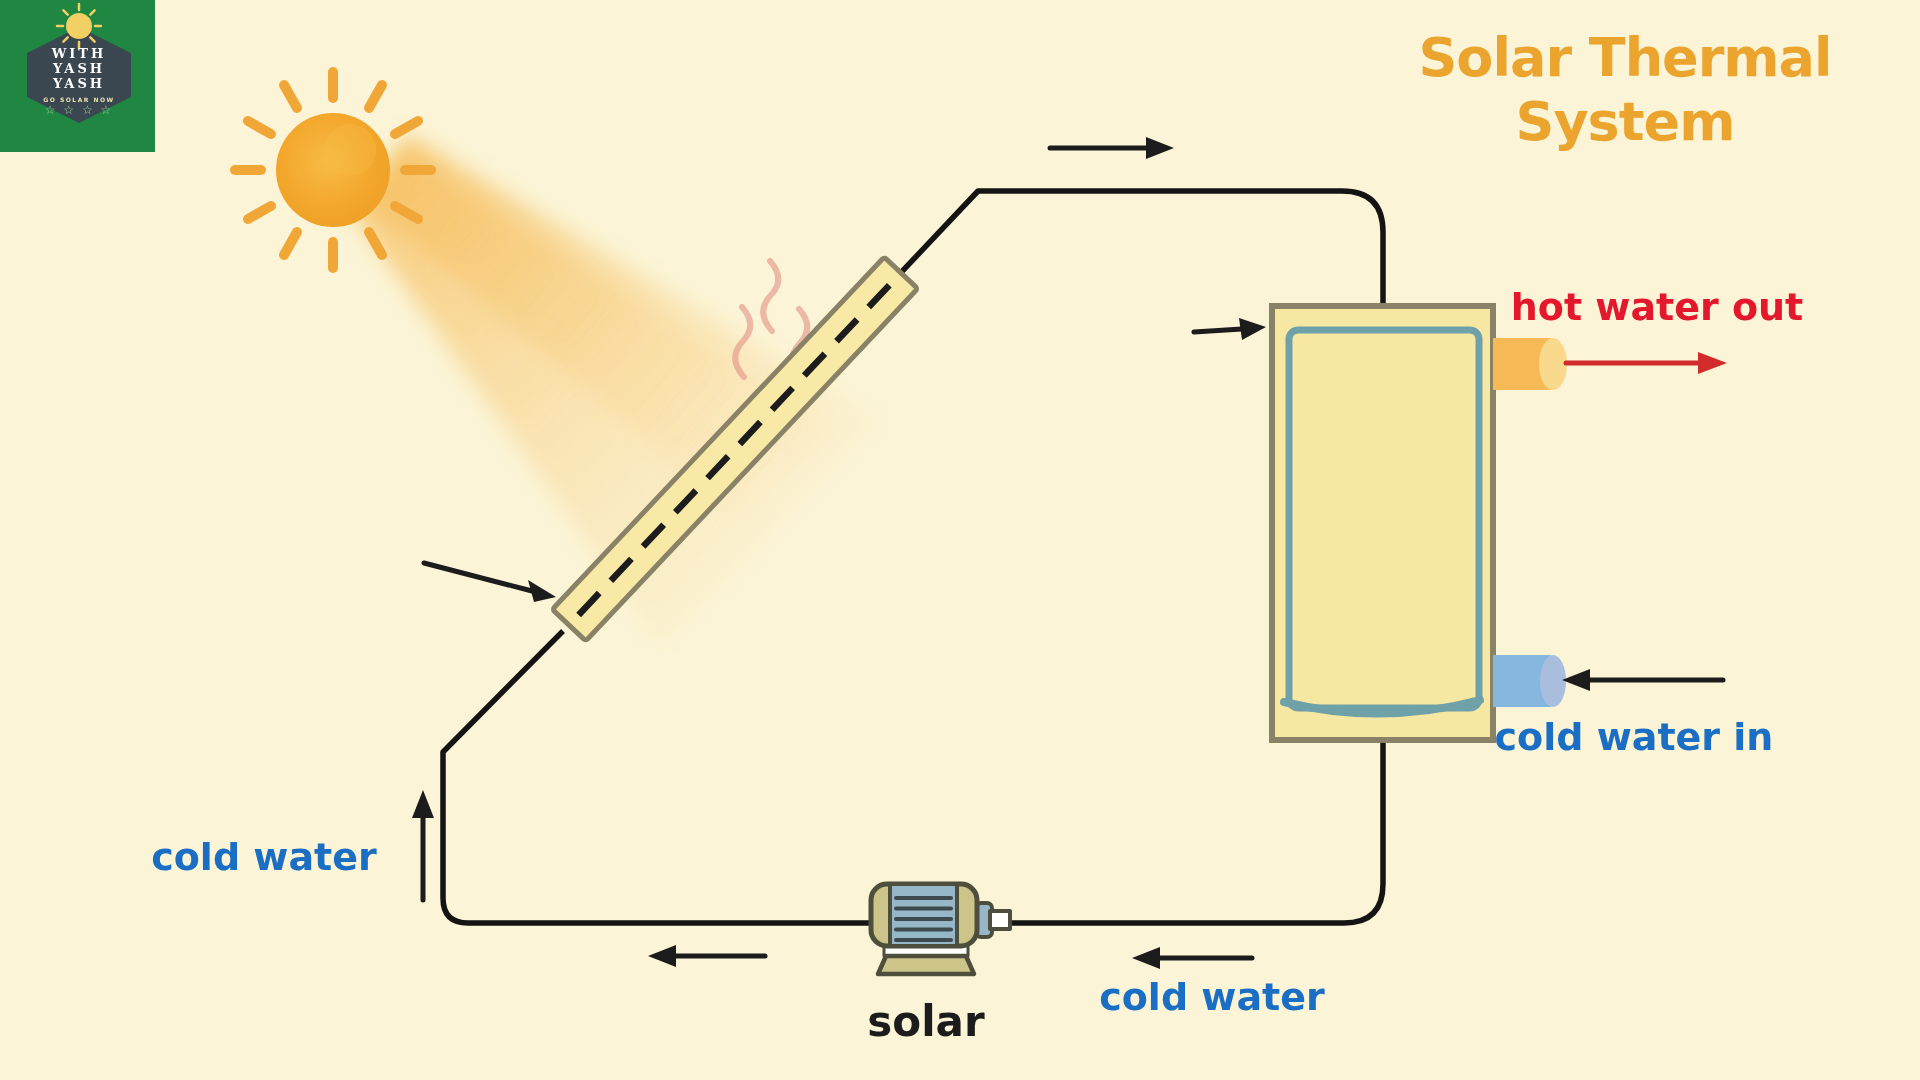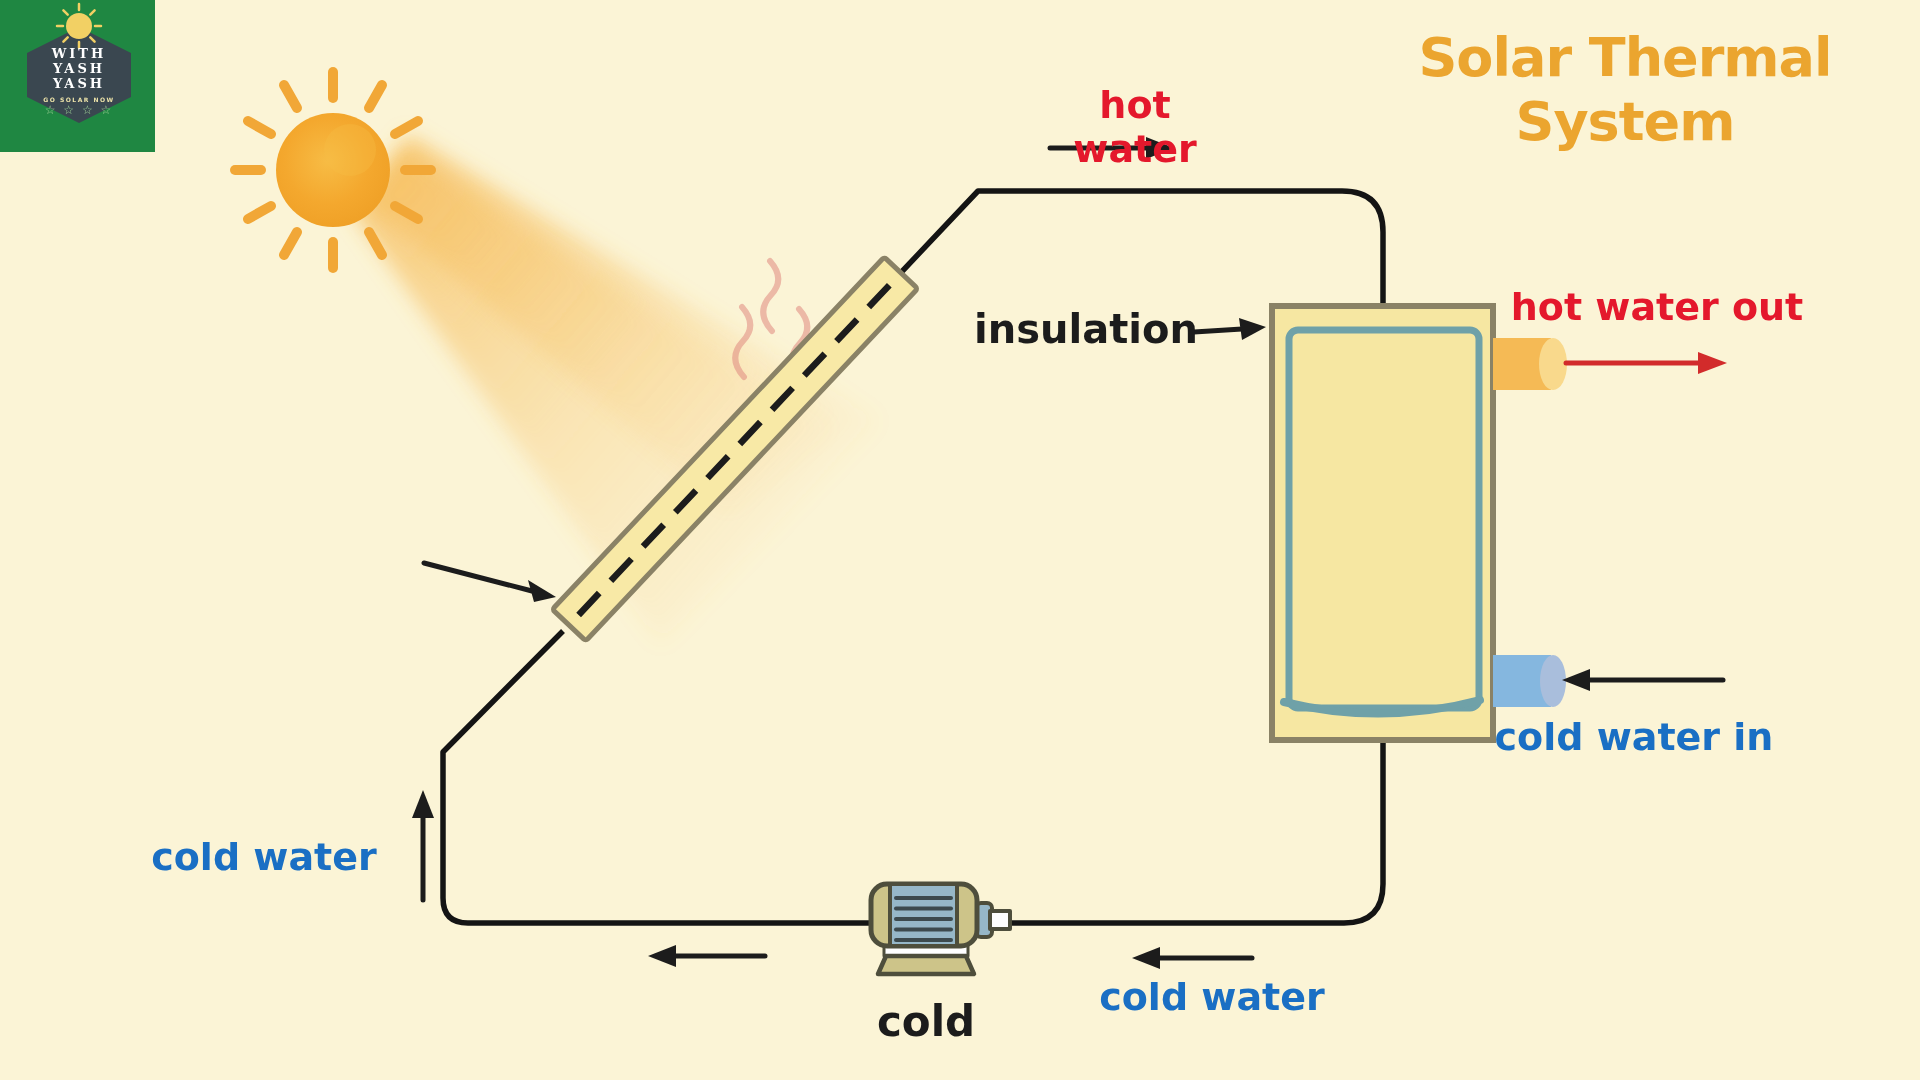--- a/index.html
+++ b/index.html
@@ -156,27 +156,25 @@
         <line x1="896" y1="898" x2="951" y2="898"></line>
         <line x1="896" y1="908.5" x2="951" y2="908.5"></line>
         <line x1="896" y1="919" x2="951" y2="919"></line>
         <line x1="896" y1="929.5" x2="951" y2="929.5"></line>
         <line x1="896" y1="940" x2="951" y2="940"></line>
       </g>
     </g>
   </svg>
 
   <div class="lbl title">Solar Thermal System</div>
-  <div class="lbl hotTop">hot water</div>
   <div class="lbl coldIn">cold water in</div>
   <div class="lbl hotOut">hot water out</div>
   <div class="lbl coldLeft">cold water</div>
   <div class="lbl coldBottom">cold water</div>
-  <div class="lbl insulation">insulation</div>
-  <div class="lbl pumpLbl">cold</div>
+  <div class="lbl pumpLbl">solar</div>
 
   <div class="logo">
     <div class="hex"></div>
     <div class="sunwrap">
       <svg width="60" height="52" viewBox="0 0 60 52">
         <g stroke="var(--logo-sun)" stroke-width="2.5" stroke-linecap="round">
           <line x1="46" y1="26" x2="52" y2="26"></line>
           <line x1="41.3" y1="37.3" x2="45.6" y2="41.6"></line>
           <line x1="30" y1="42" x2="30" y2="48"></line>
           <line x1="18.7" y1="37.3" x2="14.4" y2="41.6"></line>

